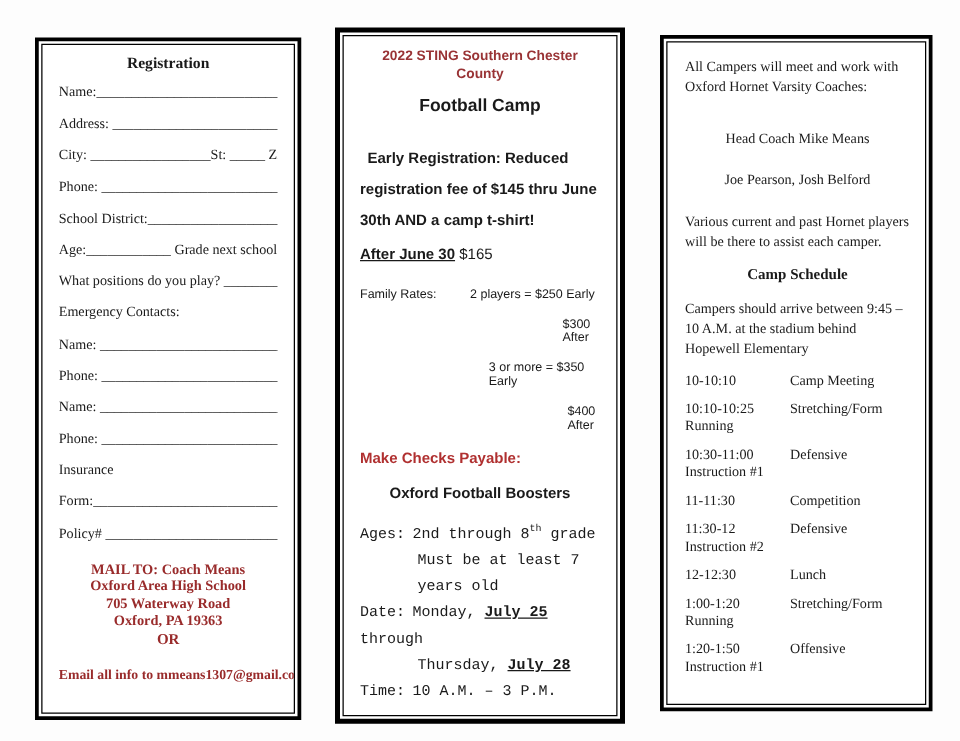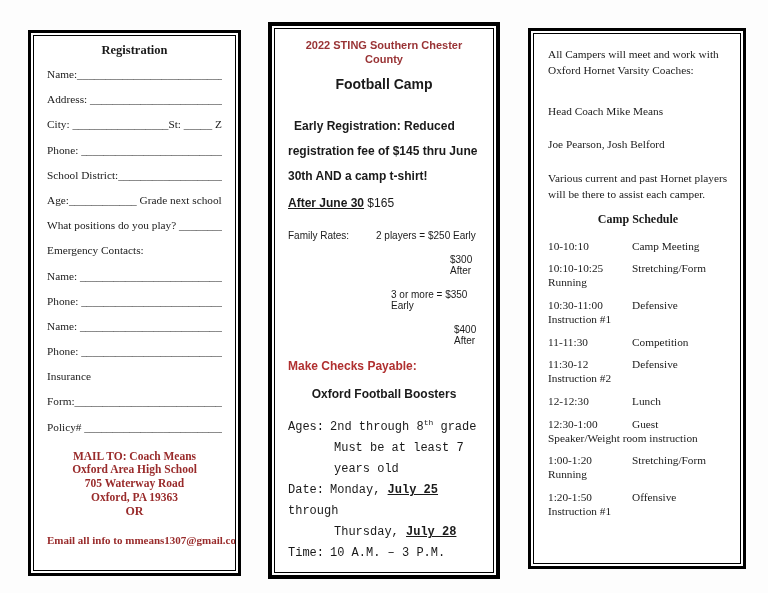--- a/index.html
+++ b/index.html
@@ -50,21 +50,21 @@
   .m-payee { text-align: center; font-weight: bold; margin-top: 14px; }
   .m-adt { margin-top: 16px; line-height: 1.75; font-family: Liberation Mono, monospace; }
   .adt-label { display: inline-block; width: 42px; }
   .adt-indent { margin-left: 46px; }
   sup { font-size: 8px; vertical-align: super; line-height: 0; }
 
   
   .p-right { left: 528px; top: 28px; width: 218px; height: 541px; }
   .p-right .panel-inner { padding: 12px 12px 17px 14px; font-size: 11.3px; line-height: 1.45; }
   .r-intro { margin-bottom: 24px; }
-  .r-coach { margin-bottom: 17px; }
+  .r-coach { margin-bottom: 17px; text-align: center; }
   .r-assist { margin-bottom: 9px; }
   .r-sched-title { text-align: center; font-weight: bold; font-size: 12px; margin-bottom: 10px; }
   .r-arrive { margin-bottom: 10px; }
   .sched .sr { margin-bottom: 8.5px; line-height: 1.25; }
   .sr-time { display: inline-block; width: 84px; vertical-align: top; }
 </style>
 </head>
 <body>
 
 <div class="panel p-left">
@@ -131,28 +131,28 @@
   </div>
 </div>
 
 <div class="panel p-right">
   <div class="panel-inner">
     <div class="r-intro">All Campers will meet and work with Oxford Hornet Varsity Coaches:</div>
     <div class="r-coach">Head Coach Mike Means</div>
     <div class="r-coach">Joe Pearson, Josh Belford</div>
     <div class="r-assist">Various current and past Hornet players will be there to assist each camper.</div>
     <div class="r-sched-title">Camp Schedule</div>
+    <div class="r-arrive">Campers should arrive between 9:45 – 10 A.M. at the stadium behind Hopewell Elementary</div>
 
     <div class="sched">
       <div class="sr"><span class="sr-time">10-10:10</span><span>Camp Meeting</span></div>
       <div class="sr"><span class="sr-time">10:10-10:25</span><span>Stretching/Form Running</span></div>
       <div class="sr"><span class="sr-time">10:30-11:00</span><span>Defensive Instruction #1</span></div>
       <div class="sr"><span class="sr-time">11-11:30</span><span>Competition</span></div>
       <div class="sr"><span class="sr-time">11:30-12</span><span>Defensive Instruction #2</span></div>
       <div class="sr"><span class="sr-time">12-12:30</span><span>Lunch</span></div>
-      <div class="sr"><span class="sr-time">12:30-1:00</span><span>Guest Speaker/Weight room instruction</span></div>
       <div class="sr"><span class="sr-time">1:00-1:20</span><span>Stretching/Form Running</span></div>
       <div class="sr"><span class="sr-time">1:20-1:50</span><span>Offensive Instruction #1</span></div>
 
     </div>
 
   </div>
 </div>
 
 </body></html>

